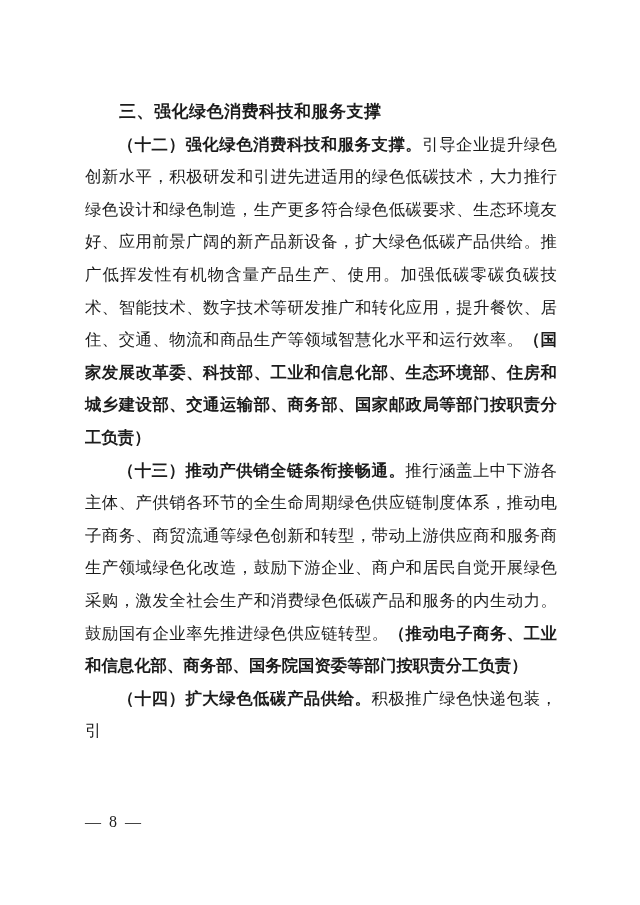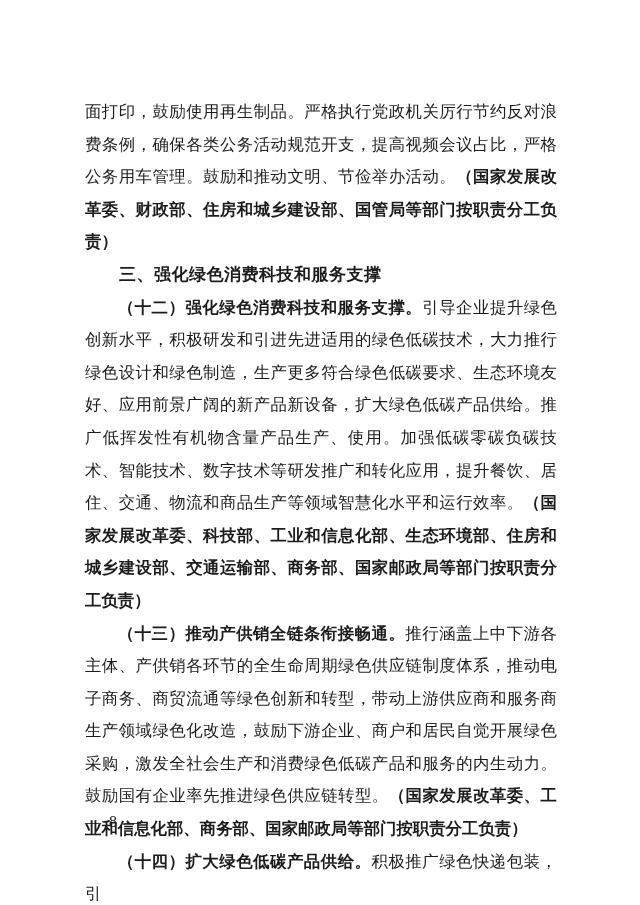--- a/index.html
+++ b/index.html
@@ -58,32 +58,29 @@
     letter-spacing: 2px;
     color: #1c1c1c;
   }
 </style>
 </head>
 <body>
 
 <div class="page">
   <div class="text-block">
 
-    <p class="para">
-      <span class="seg">面打印，鼓励使用再生制品。严格执行党政机关厉行节约反对浪费条例，确保各类公务活动规范开支，提高视频会议占比，严格公务用车管理。鼓励和推动文明、节俭举办活动。</span><span class="seg bold">（国家发展改革委、财政部、住房和城乡建设部、国管局等部门按职责分工负责）</span>
-    </p>
 
     <p class="heading">三、强化绿色消费科技和服务支撑</p>
 
     <p class="para indent">
       <span class="seg bold">（十二）强化绿色消费科技和服务支撑。</span><span class="seg">引导企业提升绿色创新水平，积极研发和引进先进适用的绿色低碳技术，大力推行绿色设计和绿色制造，生产更多符合绿色低碳要求、生态环境友好、应用前景广阔的新产品新设备，扩大绿色低碳产品供给。推广低挥发性有机物含量产品生产、使用。加强低碳零碳负碳技术、智能技术、数字技术等研发推广和转化应用，提升餐饮、居住、交通、物流和商品生产等领域智慧化水平和运行效率。</span><span class="seg bold">（国家发展改革委、科技部、工业和信息化部、生态环境部、住房和城乡建设部、交通运输部、商务部、国家邮政局等部门按职责分工负责）</span>
     </p>
 
     <p class="para indent">
-      <span class="seg bold">（十三）推动产供销全链条衔接畅通。</span><span class="seg">推行涵盖上中下游各主体、产供销各环节的全生命周期绿色供应链制度体系，推动电子商务、商贸流通等绿色创新和转型，带动上游供应商和服务商生产领域绿色化改造，鼓励下游企业、商户和居民自觉开展绿色采购，激发全社会生产和消费绿色低碳产品和服务的内生动力。鼓励国有企业率先推进绿色供应链转型。</span><span class="seg bold">（国家发展改革委、工业和信息化部、商务部、国家邮政局等部门按职责分工负责）</span>
+      <span class="seg bold">（十三）推动产供销全链条衔接畅通。</span><span class="seg">推行涵盖上中下游各主体、产供销各环节的全生命周期绿色供应链制度体系，推动电子商务、商贸流通等绿色创新和转型，带动上游供应商和服务商生产领域绿色化改造，鼓励下游企业、商户和居民自觉开展绿色采购，激发全社会生产和消费绿色低碳产品和服务的内生动力。鼓励国有企业率先推进绿色供应链转型。</span><span class="seg bold">（推动电子商务、工业和信息化部、商务部、国务院国资委等部门按职责分工负责）</span>
     </p>
 
     <p class="para indent">
       <span class="seg bold">（十四）扩大绿色低碳产品供给。</span><span class="seg">积极推广绿色快递包装，引</span>
     </p>
 
   </div>
 
   <div class="page-number">— 8 —</div>
 </div>

